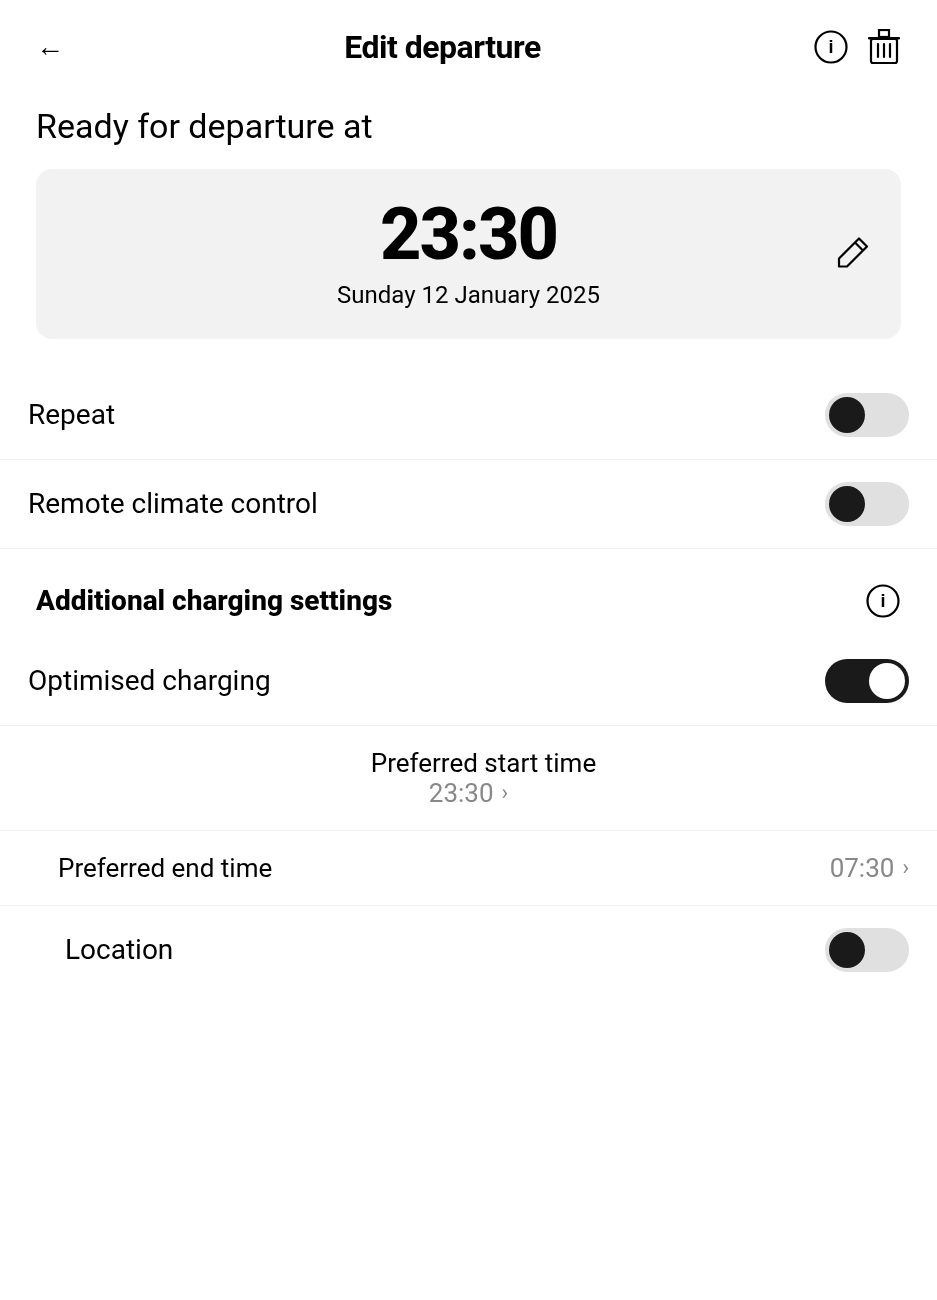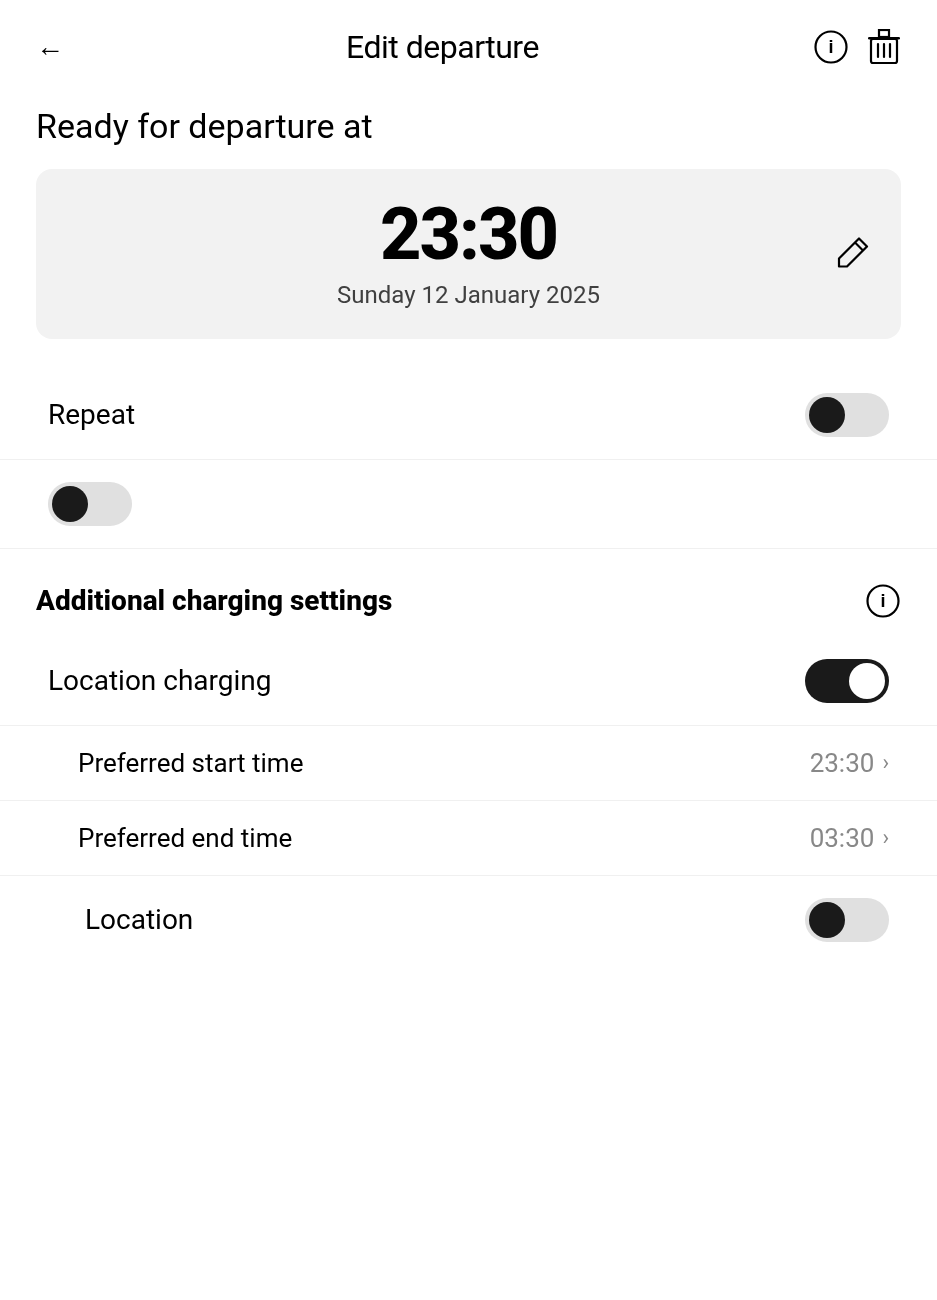--- a/index.html
+++ b/index.html
@@ -20,21 +20,21 @@
     
     .header {
       display: flex;
       align-items: center;
       justify-content: space-between;
       padding: 28px 36px 20px 36px;
     }
 
     .header-title {
       font-size: 32px;
-      font-weight: 400;
+      font-weight: 700;
       letter-spacing: -0.5px;
     }
 
     .header-left {
       display: flex;
       align-items: center;
     }
 
     .header-right {
       display: flex;
@@ -86,42 +86,42 @@
     .time-value {
       font-size: 72px;
       font-weight: 800;
       letter-spacing: -2px;
       line-height: 1;
       text-align: center;
     }
 
     .time-date {
       font-size: 24px;
-      color: #404040;
+      color: #000000;
       margin-top: 10px;
       text-align: center;
     }
 
     .edit-icon-btn {
       position: absolute;
       right: 30px;
       top: 50%;
       transform: translateY(-50%);
       background: none;
       border: none;
       cursor: pointer;
       color: #000;
     }
 
     
     .settings-row {
       display: flex;
       align-items: center;
       justify-content: space-between;
-      padding: 22px 48px;
+      padding: 22px 28px;
       border-bottom: 1px solid #f0f0f0;
     }
 
     .settings-row:last-child {
       border-bottom: none;
       margin-left: 37px;
     }
 
     .row-label {
       font-size: 28px;
@@ -235,50 +235,51 @@
     </svg>
   </button>
 </div>
 
 <div class="settings-row">
   <span class="row-label">Repeat</span>
   <button class="toggle"></button>
 </div>
 
 <div class="settings-row">
+  <span class="row-label">Remote climate control</span>
   <button class="toggle"></button>
 </div>
 
 <div class="section-heading-row">
   <span class="section-heading">Additional charging settings</span>
   <button class="icon-btn">
     <svg width="36" height="36" viewBox="0 0 36 36" fill="none" xmlns="http://www.w3.org/2000/svg">
       <circle cx="18" cy="18" r="15.5" stroke="#000" stroke-width="2.2"></circle>
       <text x="18" y="24" text-anchor="middle" font-size="18" font-weight="600" fill="#000">i</text>
     </svg>
   </button>
 </div>
 
 <div class="settings-row">
-  <span class="row-label">Location charging</span>
+  <span class="row-label">Optimised charging</span>
   <button class="toggle active"></button>
 </div>
 
-<div class="settings-row" style="cursor:pointer;">
+<div class="settings-row" style="cursor:pointer;flex-direction:column;">
   <span class="row-label row-label-indented">Preferred start time</span>
   <div class="value-chevron">
     <span>23:30</span>
     <span class="chevron-icon">›</span>
   </div>
 </div>
 
 <div class="settings-row" style="cursor:pointer;gap:28px;">
   <span class="row-label row-label-indented">Preferred end time</span>
   <div class="value-chevron">
-    <span>03:30</span>
+    <span>07:30</span>
     <span class="chevron-icon">›</span>
   </div>
 </div>
 
 <div class="settings-row">
   <span class="row-label">Location</span>
   <button class="toggle"></button>
 </div>
 
 </body></html>

